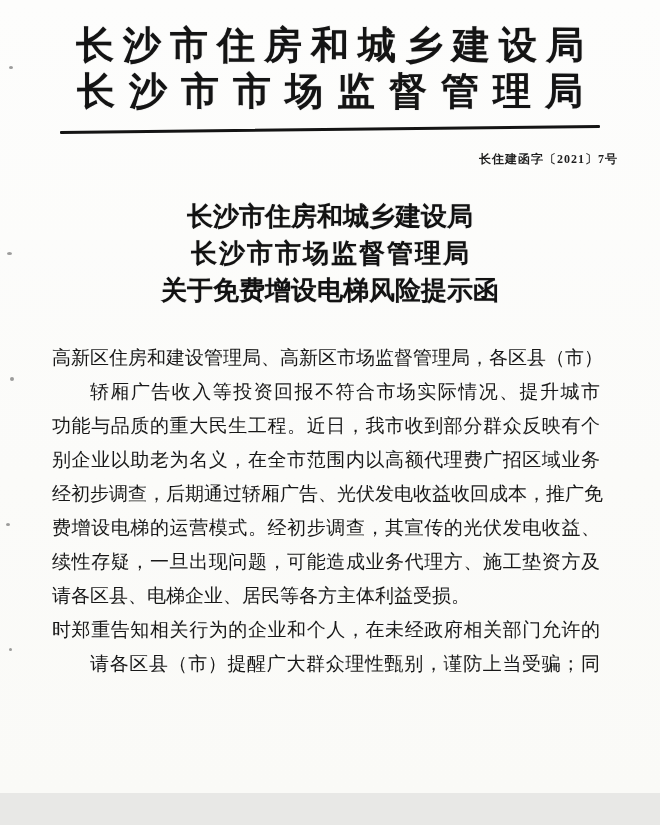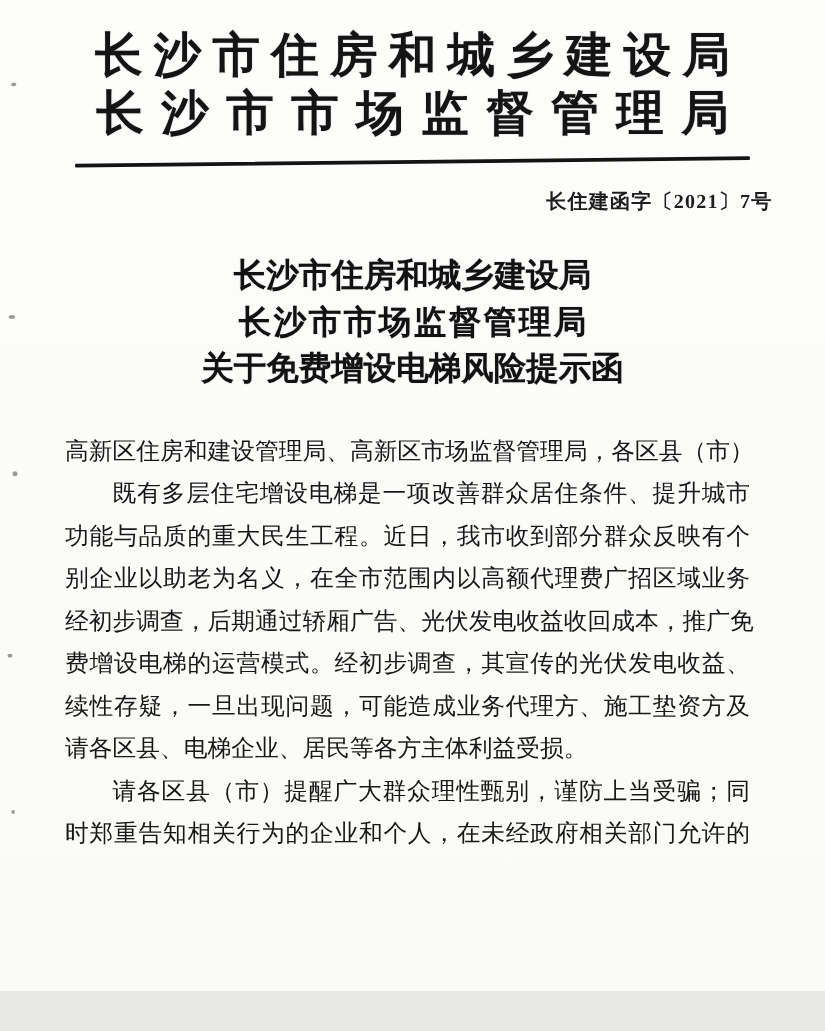--- a/index.html
+++ b/index.html
@@ -33,21 +33,21 @@
     background: #141414;
     margin: 14px auto 0 auto;
     transform: rotate(-0.65deg);
     border-radius: 1px;
   }
   
   .doc-number {
     margin-top: 20px;
     padding-right: 42px;
     text-align: right;
-    font-size: 16px;
+    font-size: 12px;
     font-weight: 600;
     letter-spacing: 1px;
     color: #1e1e1e;
   }
   
   .title-block {
     margin-top: 30px;
     text-align: center;
     font-weight: bold;
     color: #121212;
@@ -108,24 +108,24 @@
   <div class="doc-number">长住建函字〔2021〕7号</div>
 
   <div class="title-block">
     <div class="title-line">长沙市住房和城乡建设局</div>
     <div class="title-line title-line-2">长沙市市场监督管理局</div>
     <div class="title-line">关于免费增设电梯风险提示函</div>
   </div>
 
   <div class="body-block">
     <div class="body-line">高新区住房和建设管理局、高新区市场监督管理局，各区县（市）</div>
-    <div class="body-line indent">既有多层住宅增设电梯是一项改善群众居住条件、提升城市</div>
+    <div class="body-line indent">轿厢广告收入等投资回报不符合市场实际情况、提升城市</div>
     <div class="body-line">功能与品质的重大民生工程。近日，我市收到部分群众反映有个</div>
     <div class="body-line">别企业以助老为名义，在全市范围内以高额代理费广招区域业务</div>
     <div class="body-line">经初步调查，后期通过轿厢广告、光伏发电收益收回成本，推广免</div>
     <div class="body-line">费增设电梯的运营模式。经初步调查，其宣传的光伏发电收益、</div>
     <div class="body-line">续性存疑，一旦出现问题，可能造成业务代理方、施工垫资方及</div>
     <div class="body-line para-end">请各区县、电梯企业、居民等各方主体利益受损。</div>
+    <div class="body-line">时郑重告知相关行为的企业和个人，在未经政府相关部门允许的</div>
     <div class="body-line indent">请各区县（市）提醒广大群众理性甄别，谨防上当受骗；同</div>
-    <div class="body-line">时郑重告知相关行为的企业和个人，在未经政府相关部门允许的</div>
   </div>
 
 </div>
 
 </body></html>

